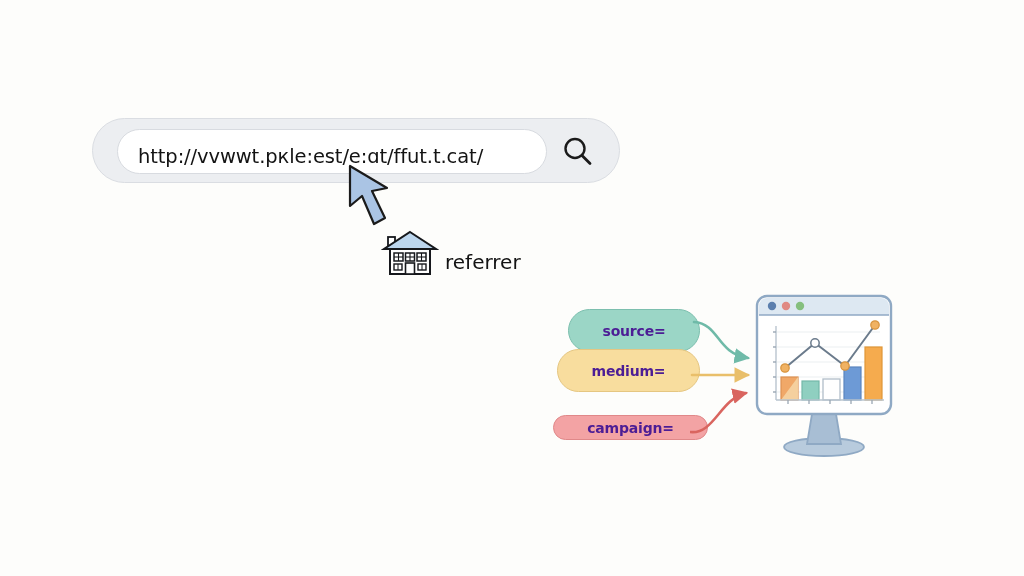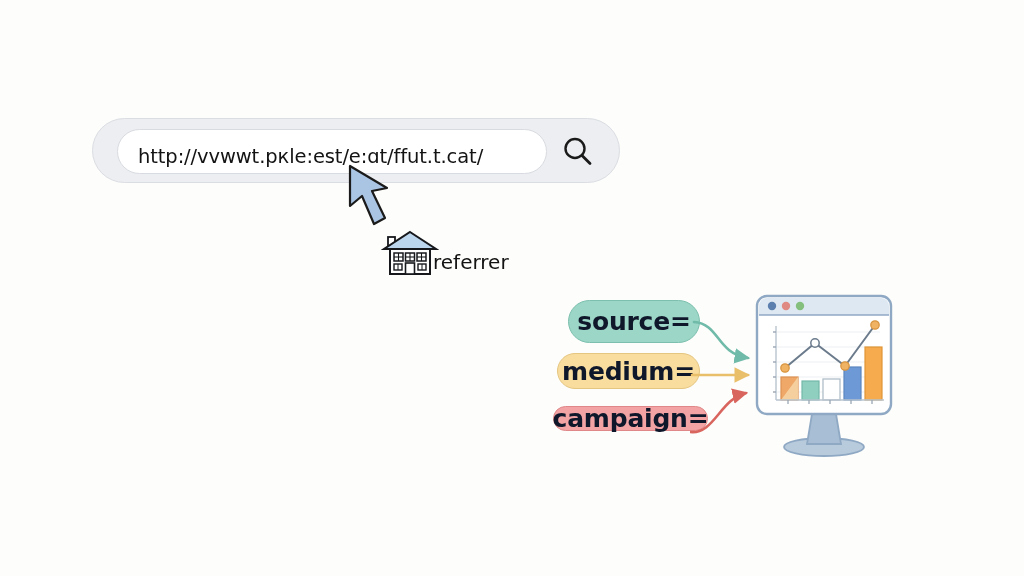--- a/index.html
+++ b/index.html
@@ -56,48 +56,49 @@
   }
 
   
   #house-icon {
     position: absolute;
     left: 381px; top: 229px;
     width: 58px; height: 48px;
   }
   #referrer-label {
     position: absolute;
-    left: 433px; top: 250px;
+    left: 445px; top: 250px;
     font-size: 20px;
     color: #131313;
     font-family: "DejaVu Sans", sans-serif;
   }
 
   
   .badge {
     position: absolute;
     border-radius: 24px;
     display: flex;
     align-items: center;
     justify-content: center;
-    font-size: 25px;
+    font-size: 14px;
     font-weight: bold;
-    color: #0f172a;
+    color: #4c1d95;
     font-family: "DejaVu Sans", sans-serif;
     letter-spacing: -0.2px;
+    margin-top: 9px;
   }
   #badge-source {
     left: 568px; top: 300px;
     width: 132px; height: 43px;
     background: #9bd6c6;
     border: 1.6px solid #7cbfae;
   }
   #badge-medium {
-    left: 557px; top: 353px;
-    width: 143px; height: 36px;
+    left: 557px; top: 340px;
+    width: 143px; height: 43px;
     background: #f8dd9e;
     border: 1.6px solid #e5c681;
   }
   #badge-campaign {
     left: 553px; top: 406px;
     width: 155px; height: 25px;
     background: #f3a3a4;
     border: 1.6px solid #e08889;
   }
 

